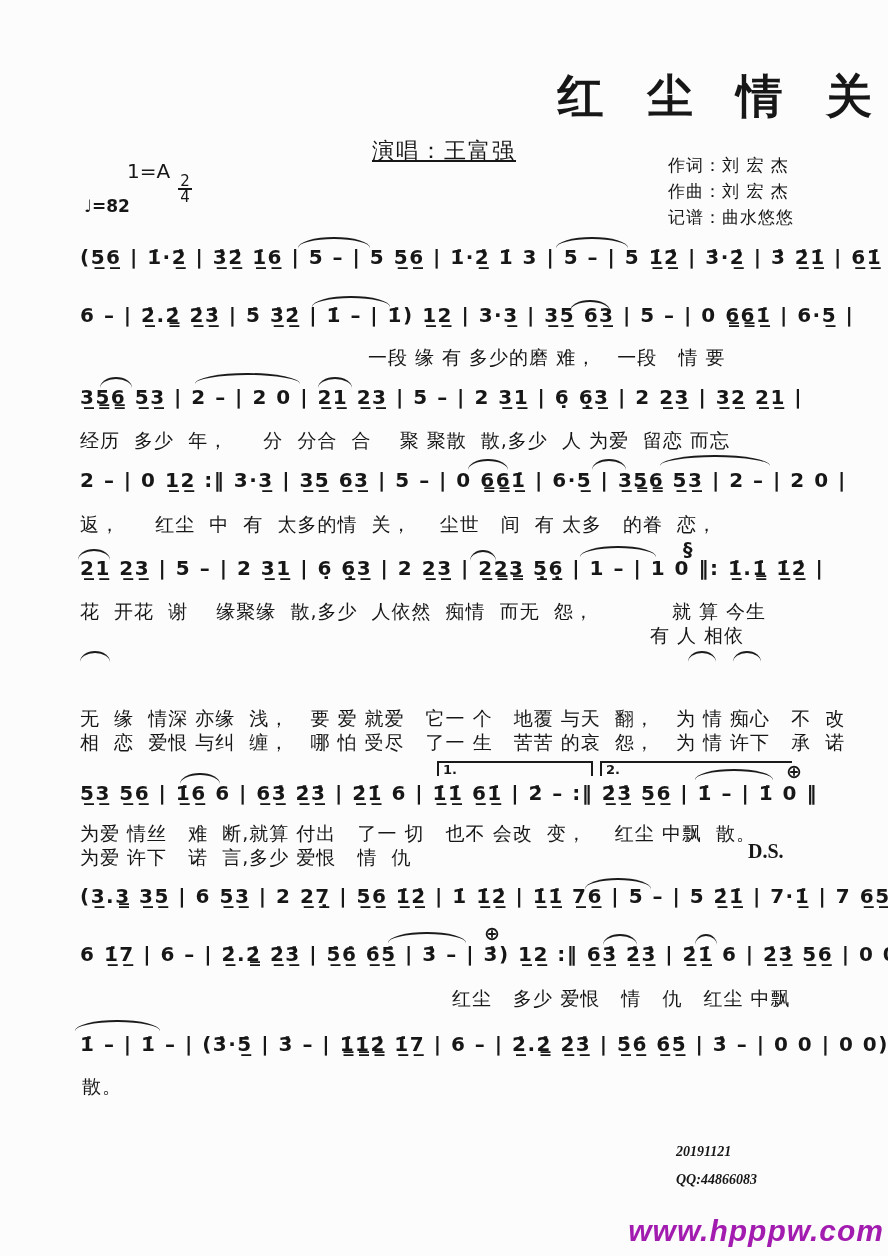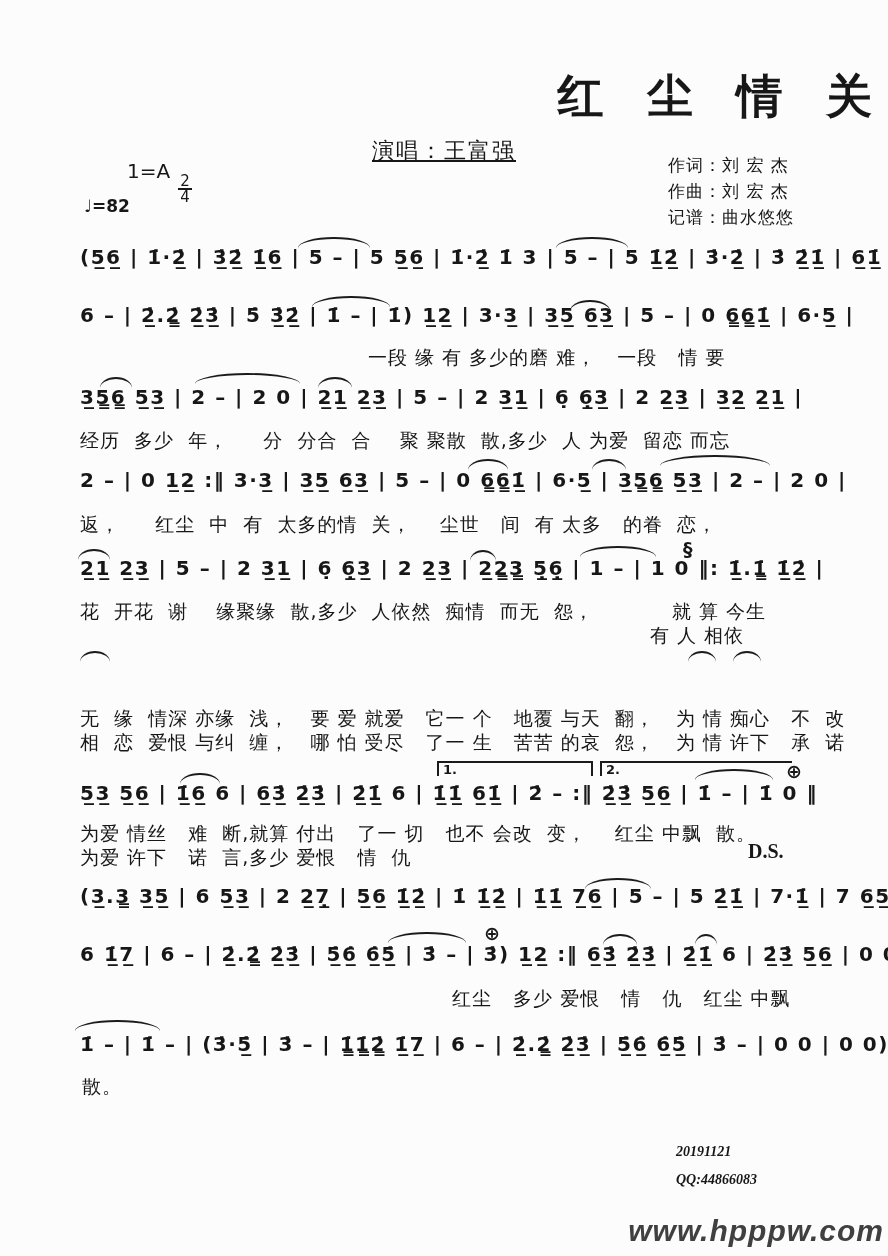--- a/index.html
+++ b/index.html
@@ -35,21 +35,21 @@
     border-top:2px solid #1b1b1b;
     border-radius:100% 100% 0 0 / 200% 200% 0 0;
   }
   .volta { position:absolute; height:13px; border-top:2px solid #1b1b1b; border-left:2px solid #1b1b1b; font-size:13px; font-weight:bold; padding:0 0 0 4px; line-height:14px; }
   .volta.closed { border-right:2px solid #1b1b1b; }
   .mark { position:absolute; font-size:20px; font-weight:bold; }
   .ds { position:absolute; font-size:20px; font-weight:bold; font-family:"Liberation Serif", serif; }
   .date-qq { position:absolute; left:676px; font-size:14px; font-style:italic; font-weight:bold; font-family:"Liberation Serif", serif; }
   .watermark {
     position:absolute; right:4px; top:1214px; font-size:30px;
-    font-weight:bold; font-style:italic; color:#404040; letter-spacing:1px;
+    font-weight:bold; font-style:italic; color:#a21caf; letter-spacing:1px;
     font-family:"Liberation Sans", sans-serif;
   }
 </style>
 </head>
 <body>
 
 <div class="page">
 
   <div class="title">红 尘 情 关</div>
   <div class="performer">演唱：王富强</div>

